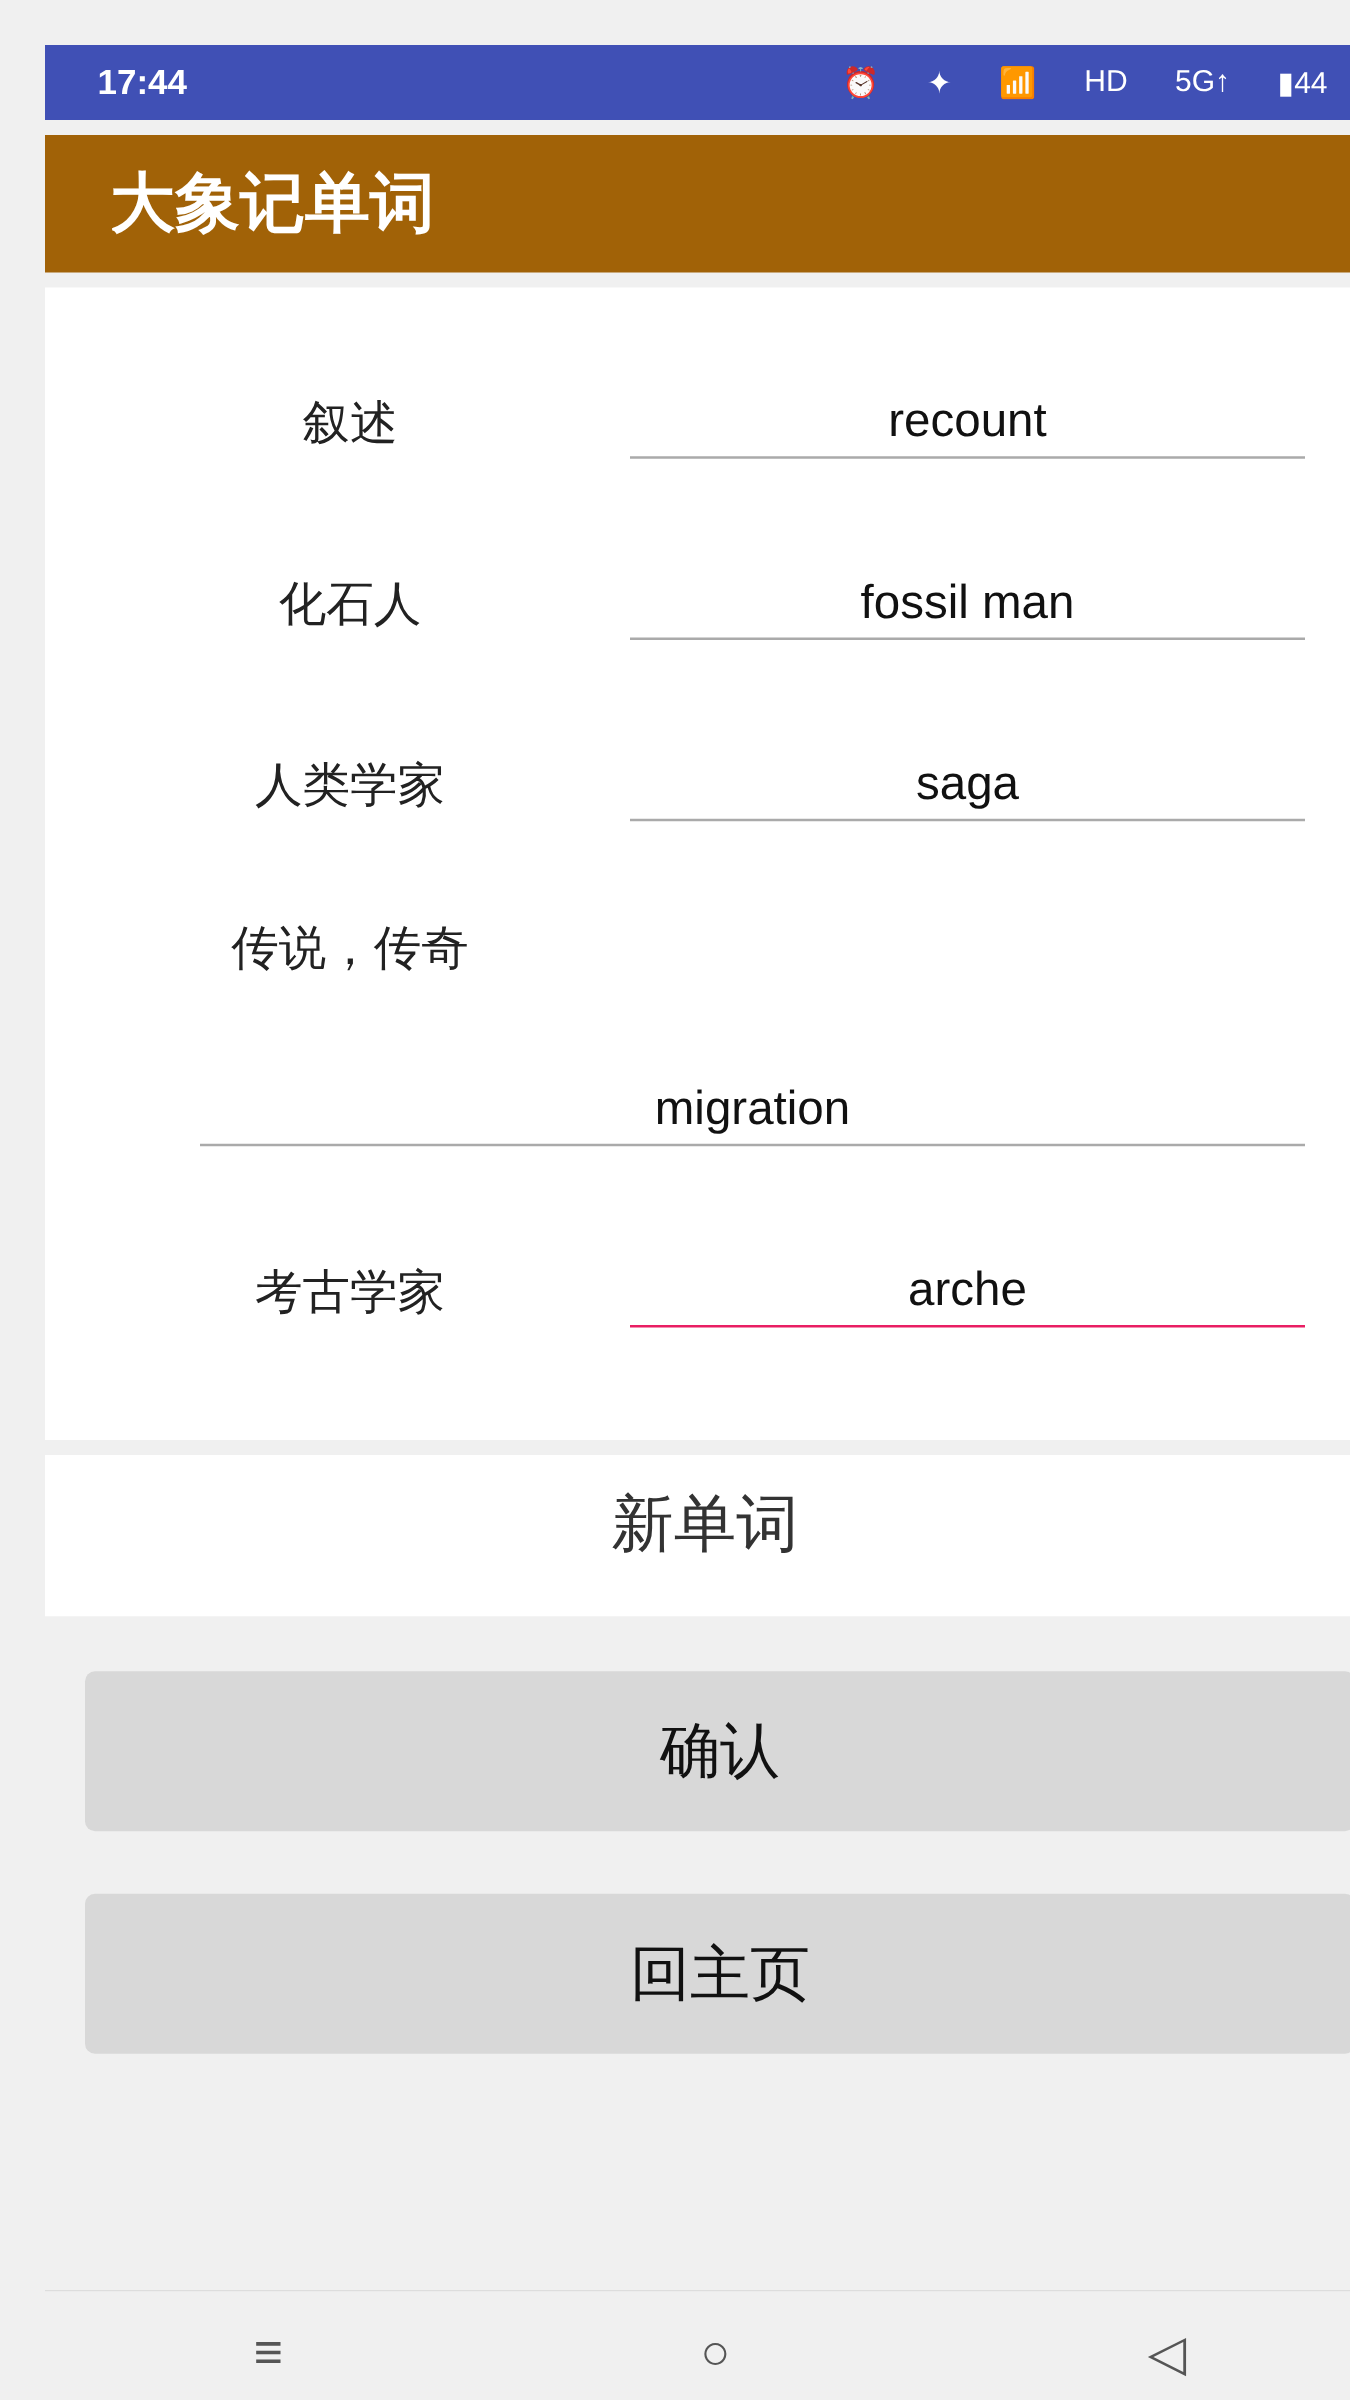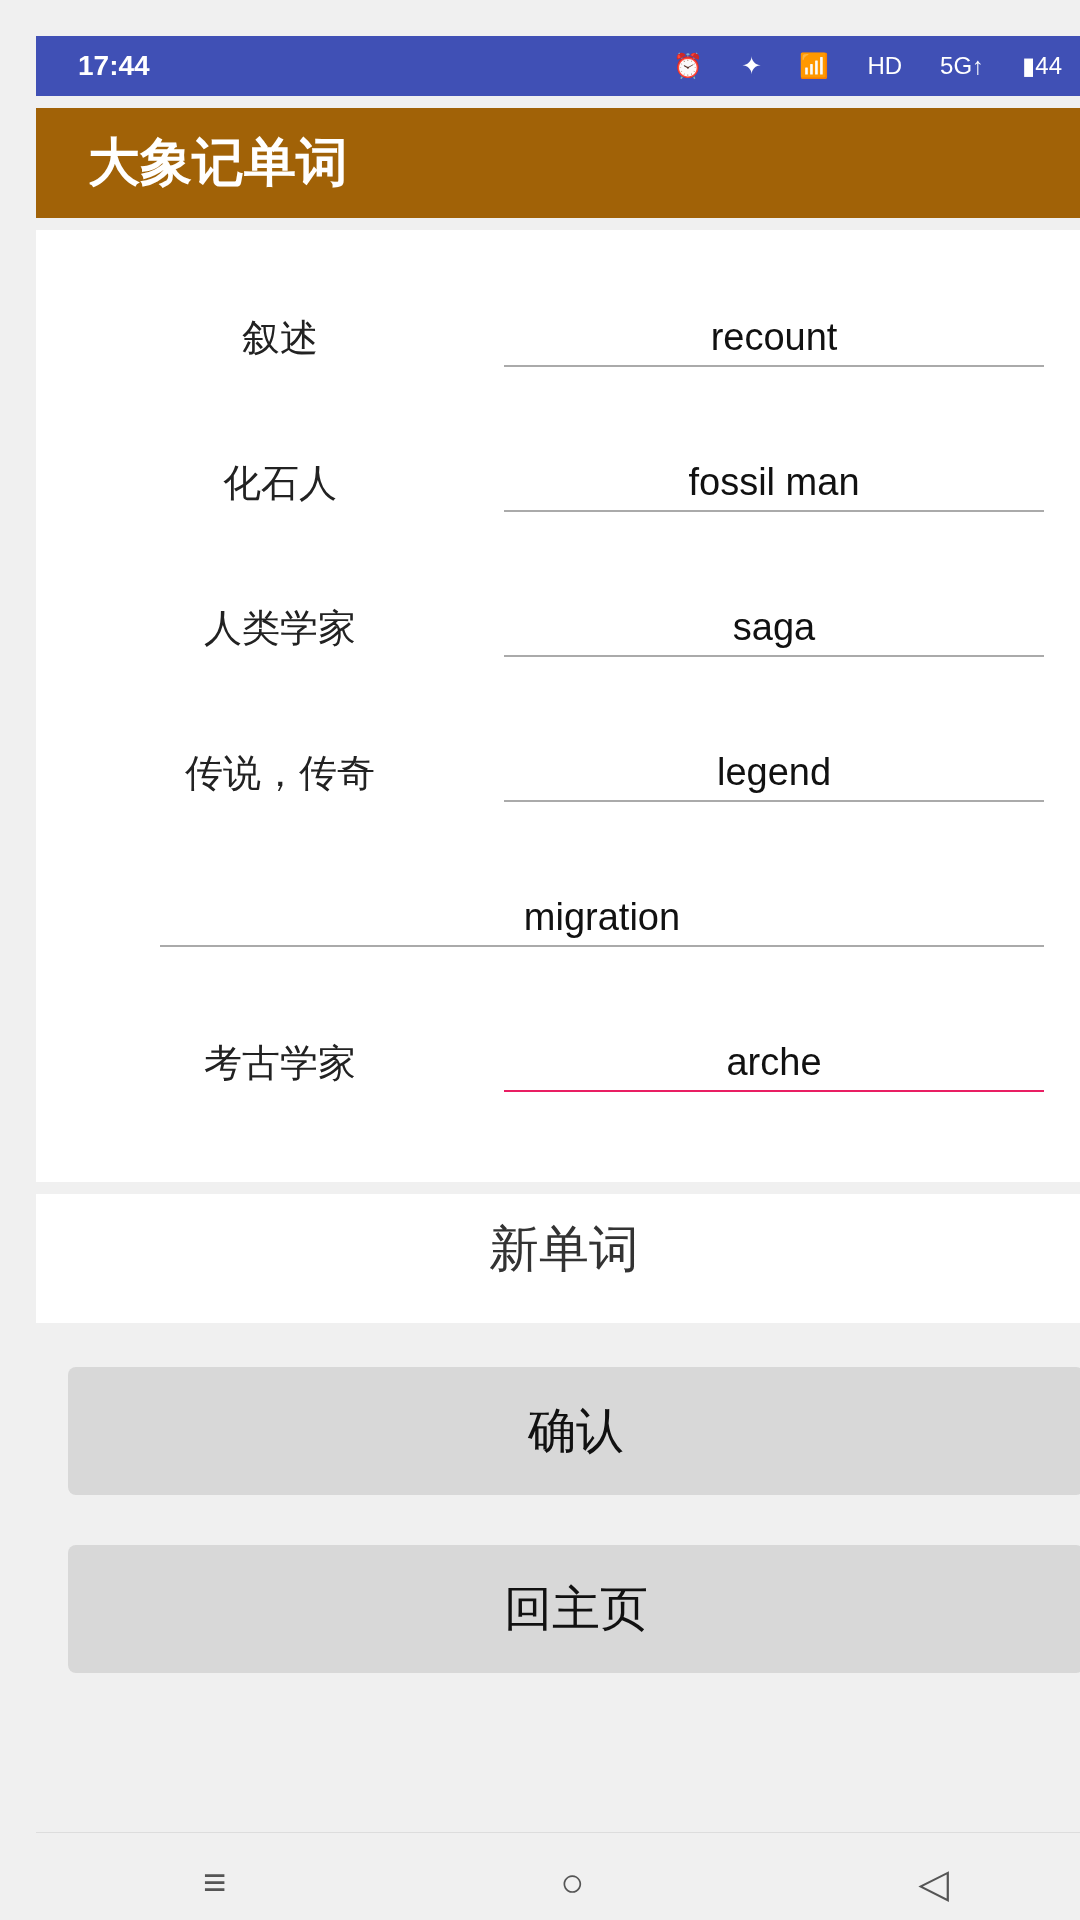--- a/index.html
+++ b/index.html
@@ -198,23 +198,20 @@
 
   <div class="word-row">
     <span class="chinese-label">人类学家</span>
     <div class="english-input-wrap">
       <input class="english-input" type="text" value="saga" style="">
     </div>
   </div>
 
   <div class="word-row">
     <span class="chinese-label">传说，传奇</span>
-    <div class="english-input-wrap">
-      <input class="english-input" type="text" value="legend" style="">
-    </div>
   </div>
 
   <div class="word-row">
     <div class="english-input-wrap">
       <input class="english-input" type="text" value="migration" style="">
     </div>
   </div>
 
 
   <div class="word-row">

